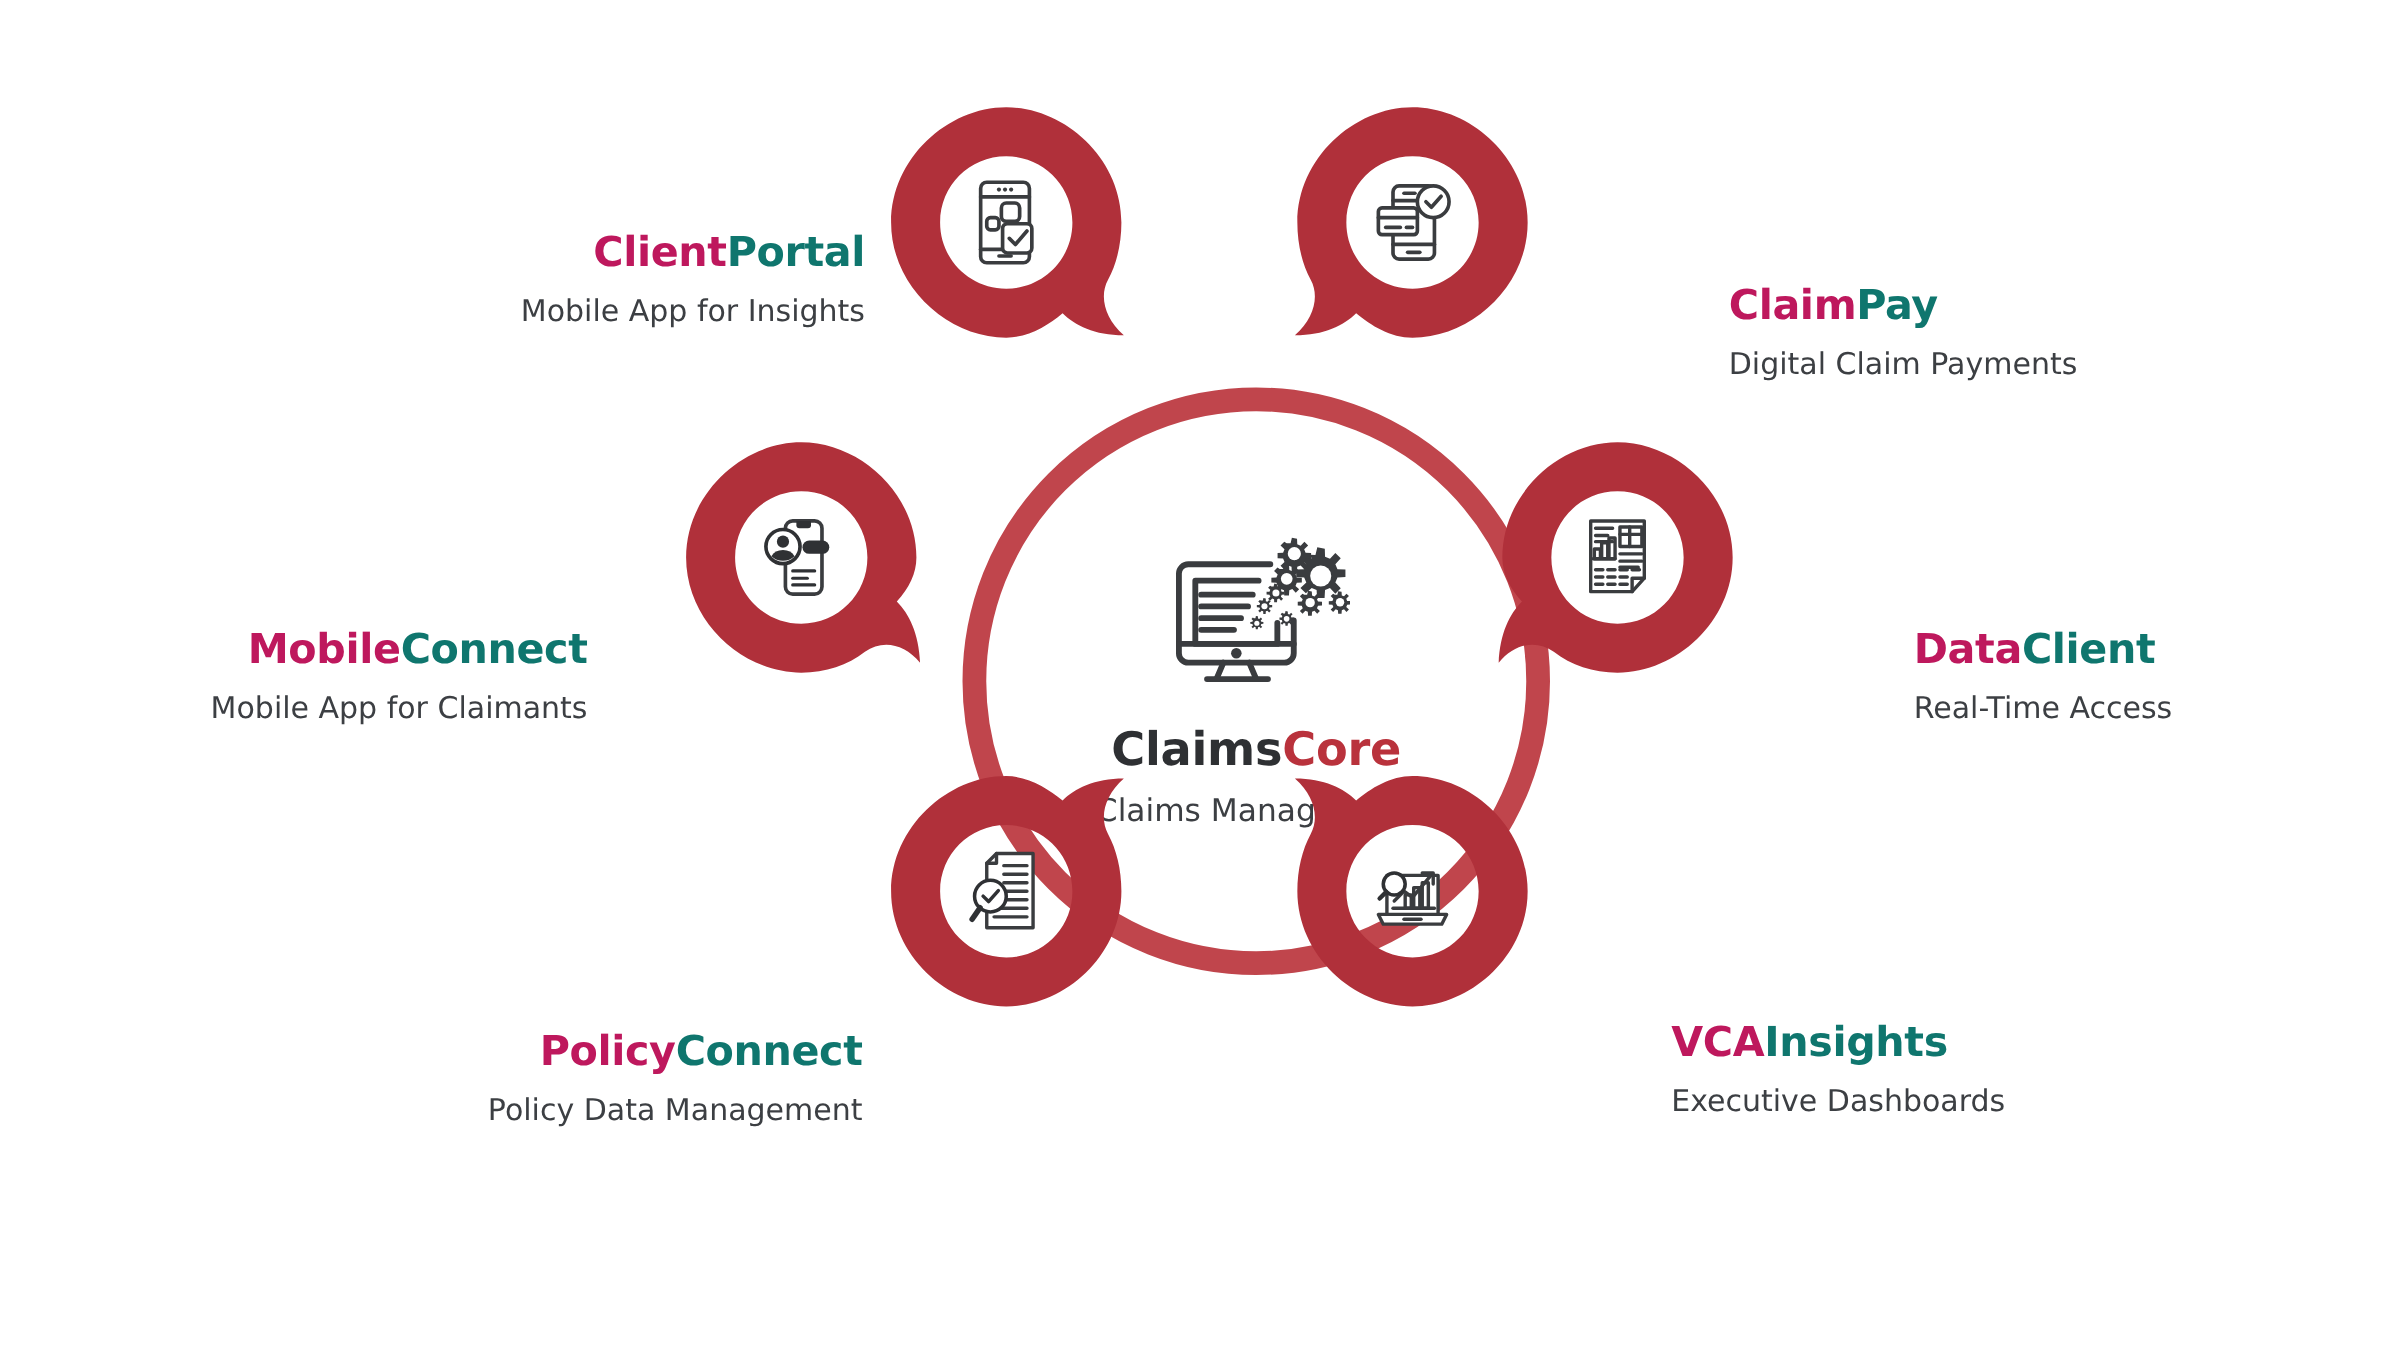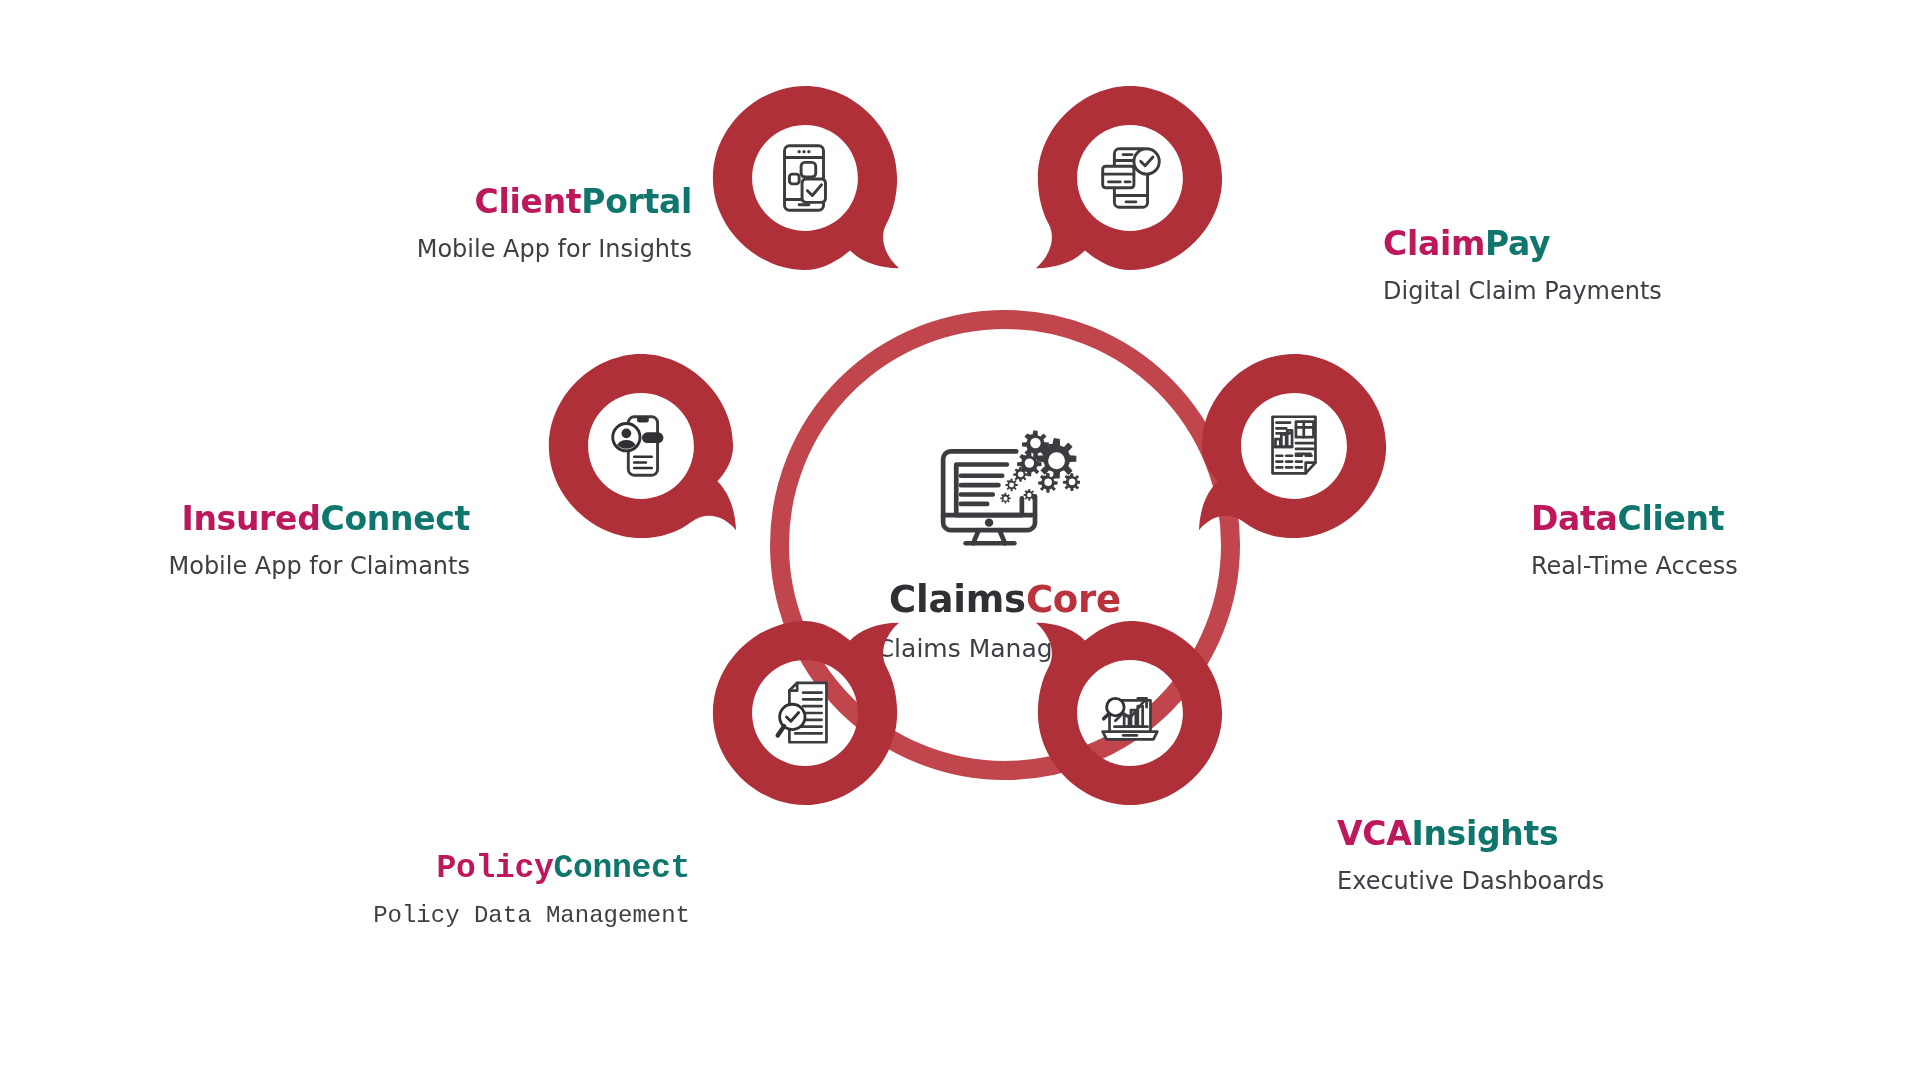--- a/index.html
+++ b/index.html
@@ -120,21 +120,21 @@
     font-weight: 400;
     line-height: 1.25;
   }
   .label.right { text-align: left; }
   .label.left  { text-align: right; }
 
   .lbl-client  { left: 292px;  top: 182px; text-align: right; width: 400px; }
   .lbl-pay     { left: 1383px; top: 182px; text-align: left;  width: 430px; margin-top: 42px; }
   .lbl-insured { left: 60px;   top: 499px; text-align: right; width: 410px; }
   .lbl-bridge  { left: 1531px; top: 499px; text-align: left;  width: 380px; }
-  .lbl-policy  { left: 230px;  top: 849px; text-align: right; width: 460px; font-family: Liberation Mono, monospace; }
+  .lbl-policy  { left: 230px;  top: 821px; text-align: right; width: 460px; }
   .lbl-vca     { left: 1337px; top: 814px; text-align: left;  width: 420px; }
 </style>
 </head>
 <body>
 
 <div id="stage">
 
   <div class="hub">
     <div class="hub-ring"></div>
     <div class="hub-inner">
@@ -360,21 +360,21 @@
 
   <div class="label right lbl-pay">
     <div class="l-title">
       <span class="t1">Claim</span><span class="t2">Pay</span>
     </div>
     <div class="l-sub">Digital Claim Payments</div>
   </div>
 
   <div class="label left lbl-insured">
     <div class="l-title">
-      <span class="t1">Insured</span><span class="t2">Connect</span>
+      <span class="t1">Mobile</span><span class="t2">Connect</span>
     </div>
     <div class="l-sub">Mobile App for Claimants</div>
   </div>
 
   <div class="label right lbl-bridge">
     <div class="l-title">
       <span class="t1">Data</span><span class="t2">Client</span>
     </div>
     <div class="l-sub">Real-Time Access</div>
   </div>

